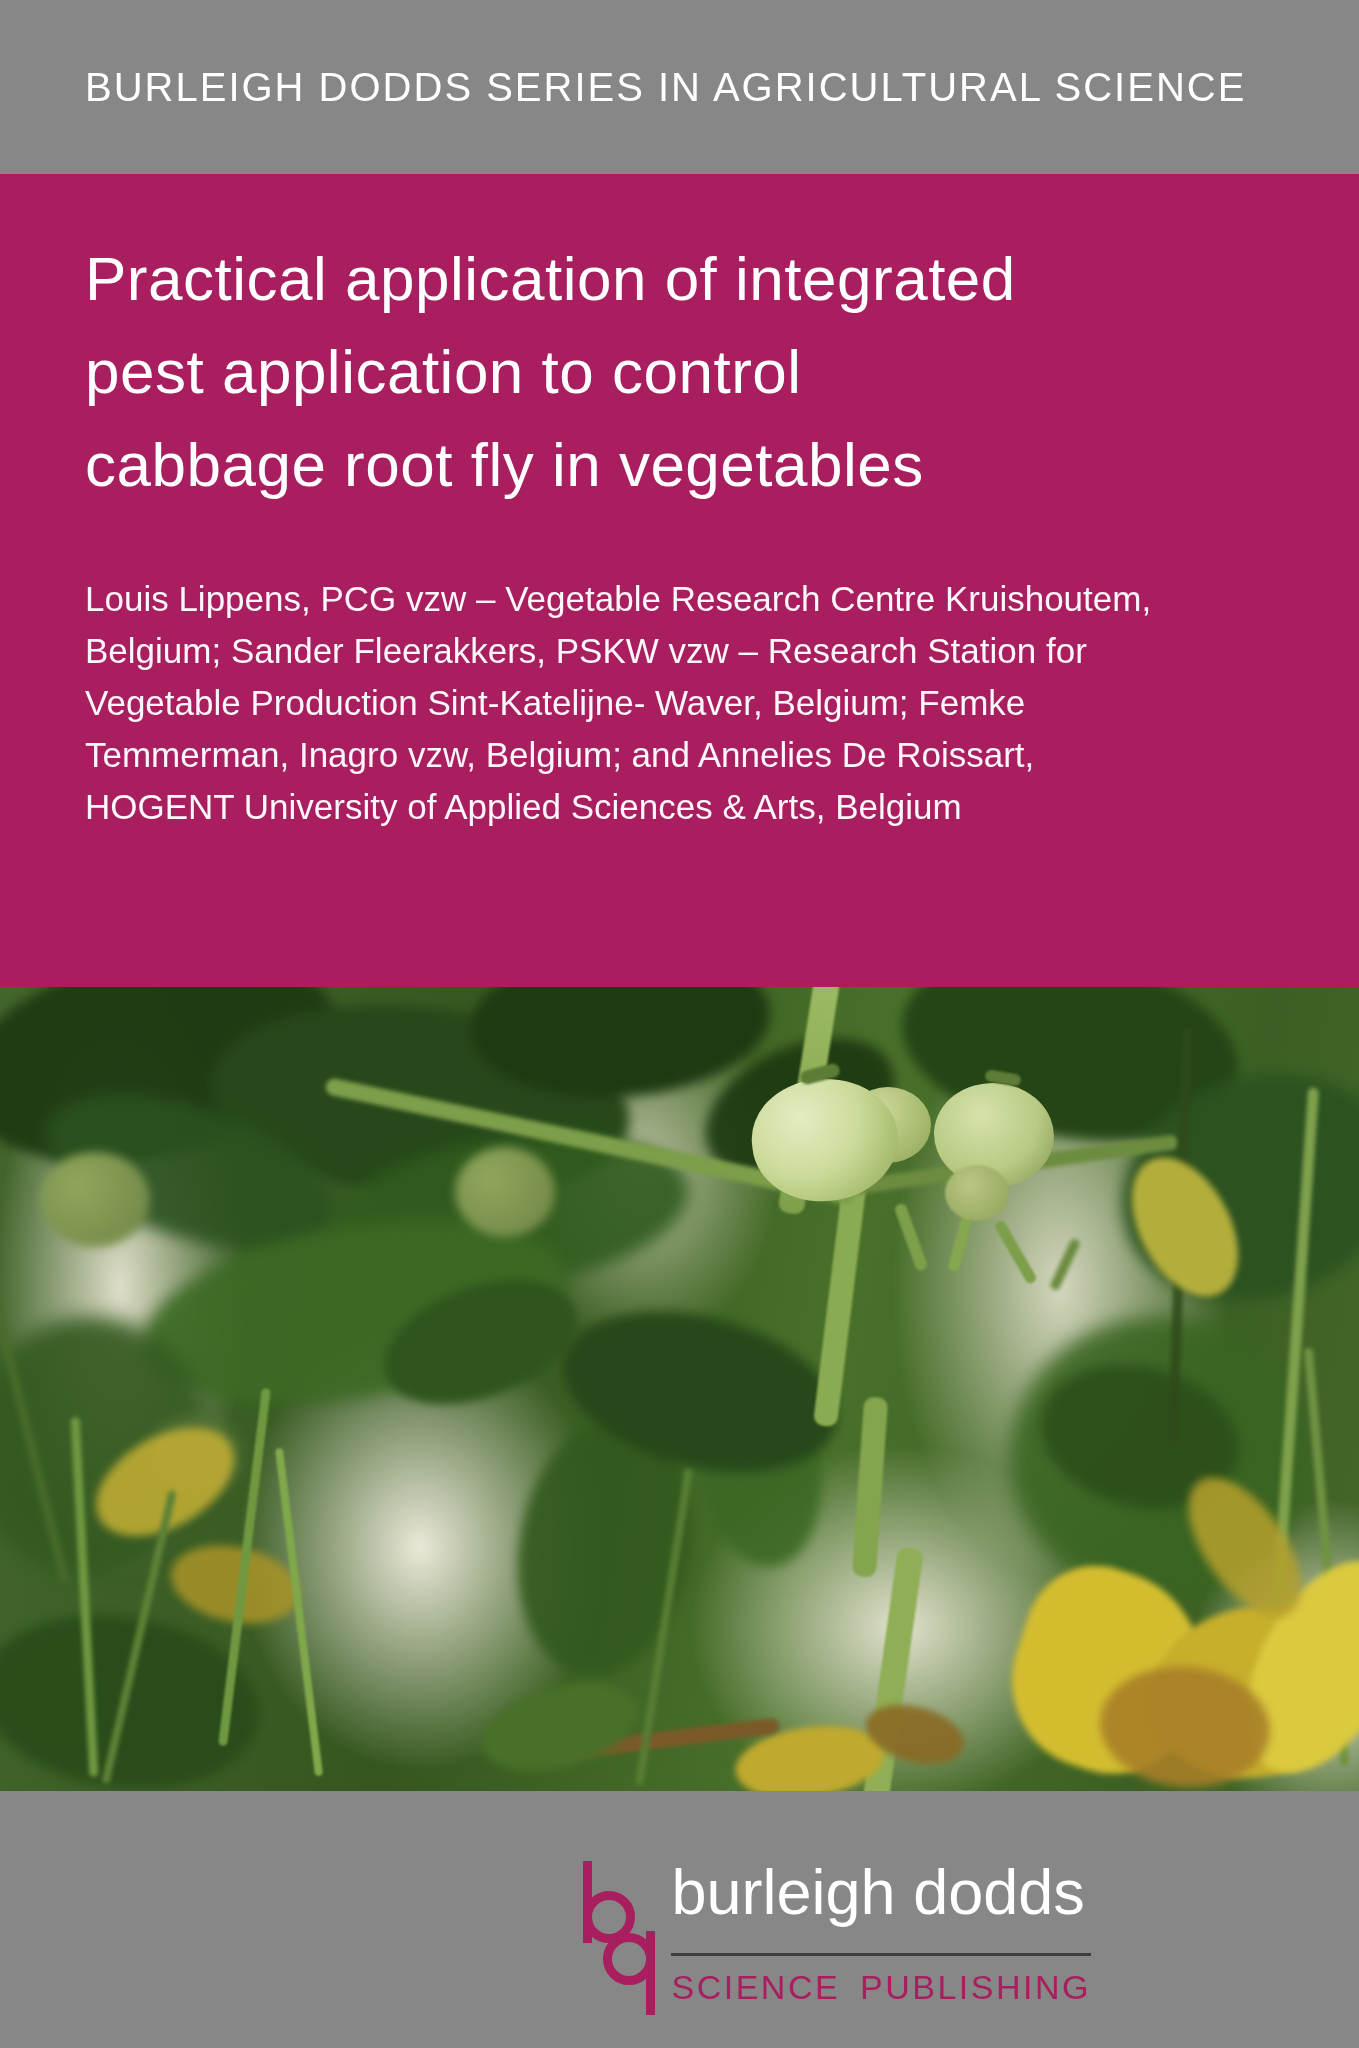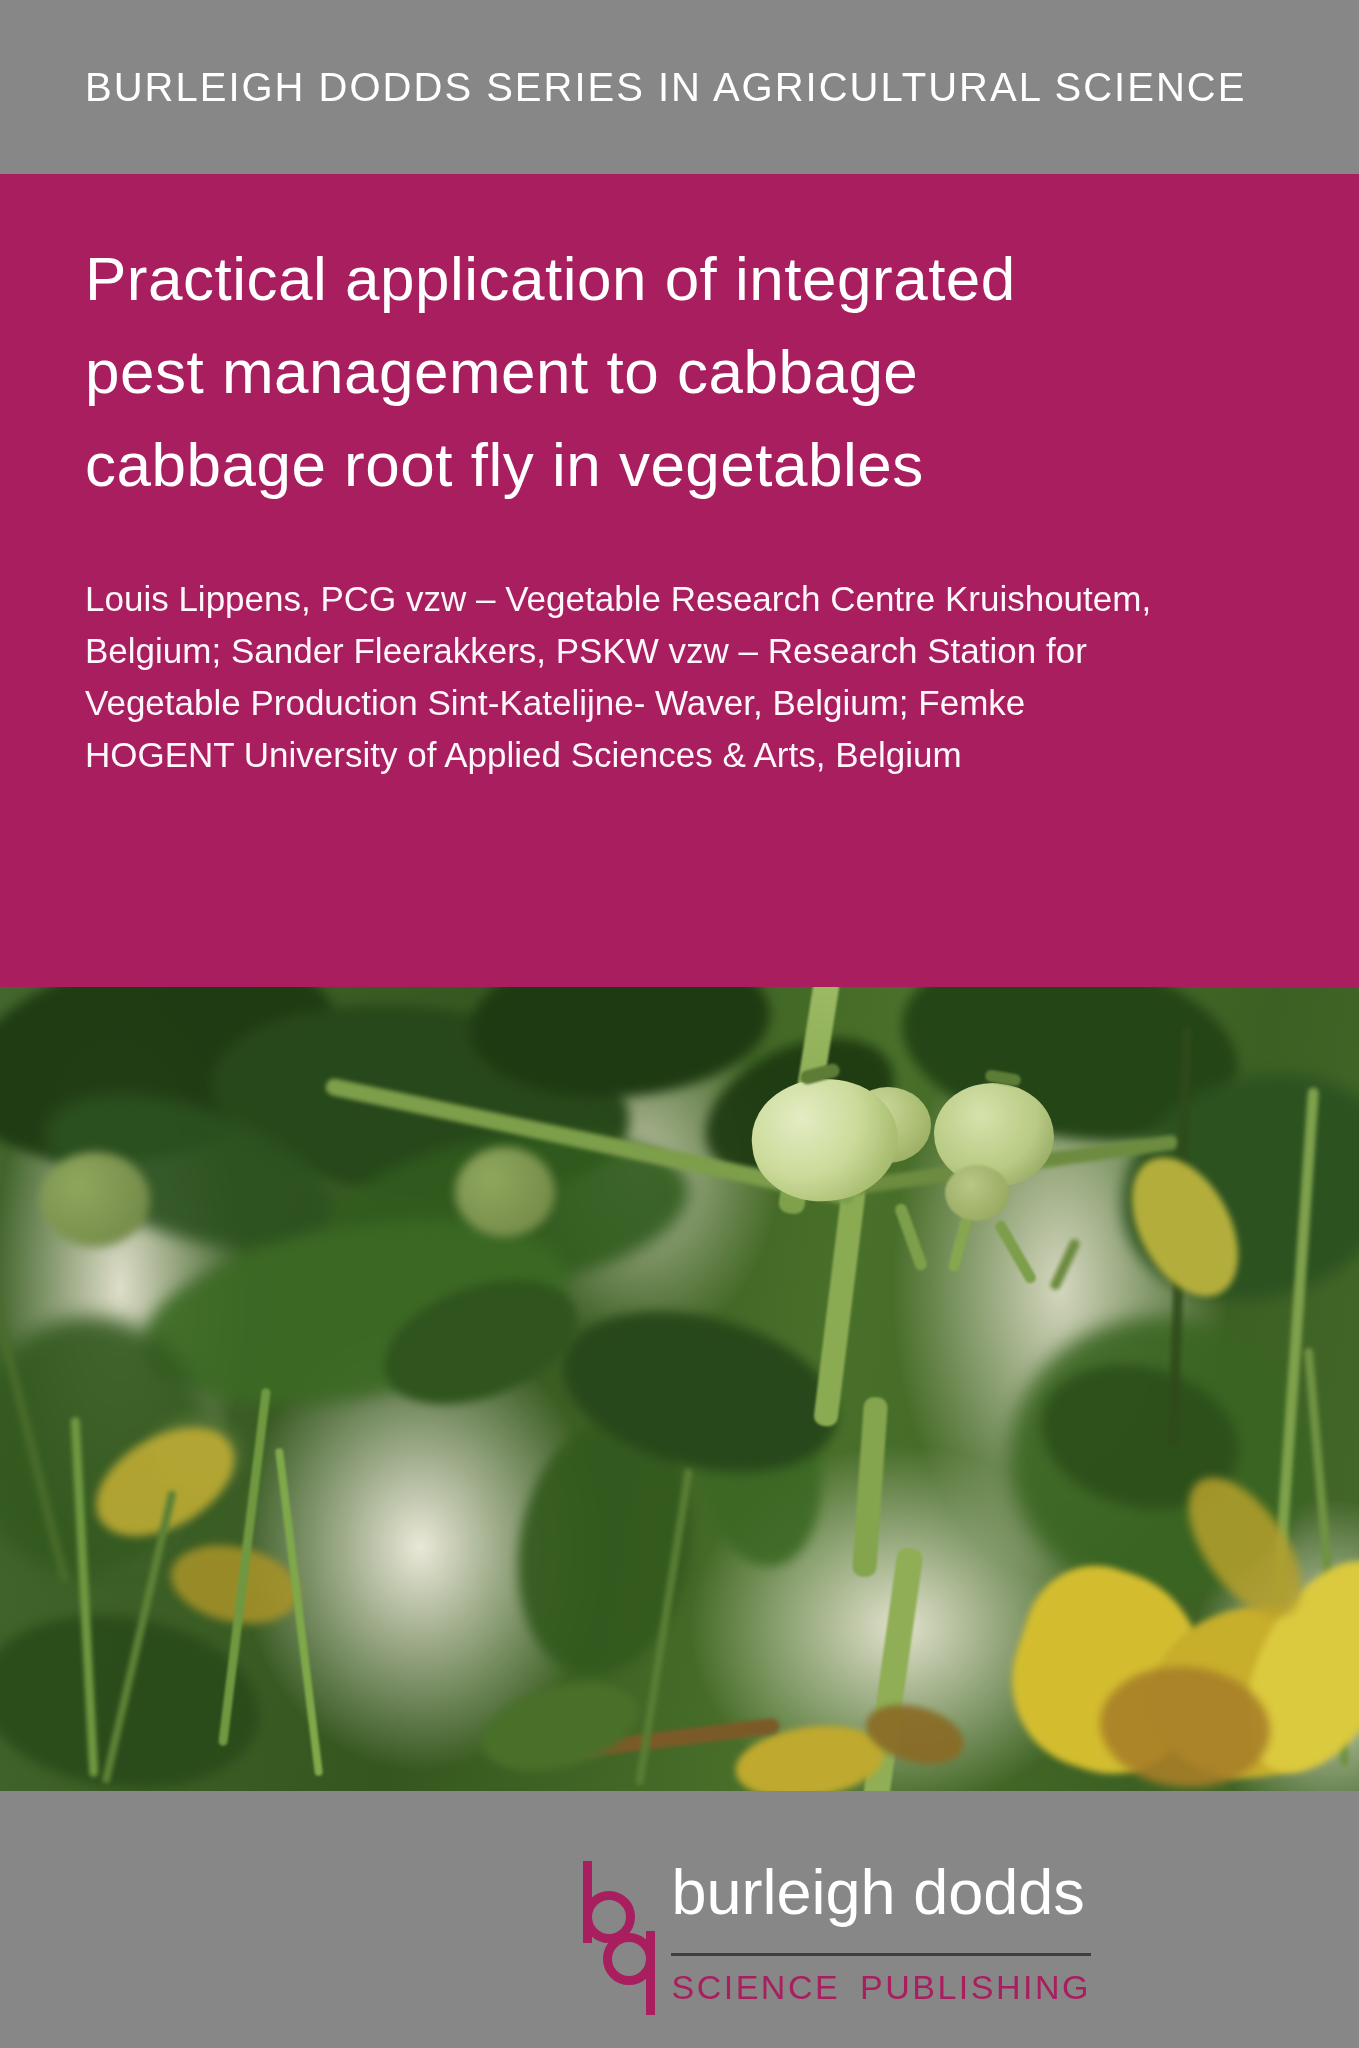--- a/index.html
+++ b/index.html
@@ -58,27 +58,28 @@
 
 <div class="cover">
 
   <header class="top-band">
     <div class="series-title">BURLEIGH DODDS SERIES IN AGRICULTURAL SCIENCE</div>
   </header>
 
   <section class="magenta">
     <h1 class="book-title">
       <span>Practical application of integrated</span>
-      <span>pest management to cabbage</span>
+      <span>pest application to control</span>
       <span>cabbage root fly in vegetables</span>
     </h1>
     <p class="authors">
       <span>Louis Lippens, PCG vzw – Vegetable Research Centre Kruishoutem,</span>
       <span>Belgium; Sander Fleerakkers, PSKW vzw – Research Station for</span>
       <span>Vegetable Production Sint-Katelijne- Waver, Belgium; Femke</span>
+      <span>Temmerman, Inagro vzw, Belgium; and Annelies De Roissart,</span>
       <span>HOGENT University of Applied Sciences &amp; Arts, Belgium</span>
     </p>
   </section>
 
   <div class="photo" role="img" aria-label="Unripe green tomatoes hanging on a tomato plant stem in a field, with dark green foliage, blurred white greenhouse background and yellowing dried leaves at the lower right">
 
     <div class="e b6" style="left:-40px;top:-30px;width:380px;height:200px;background:#1e3a12;transform:rotate(-12deg);opacity:.95"></div>
     <div class="e b6" style="left:210px;top:20px;width:420px;height:190px;background:#27481a;transform:rotate(6deg)"></div>
     <div class="e b6" style="left:470px;top:-40px;width:300px;height:150px;background:#1e3a12;transform:rotate(-4deg)"></div>
     <div class="e b8" style="left:40px;top:120px;width:300px;height:130px;background:#2c5220;transform:rotate(18deg);opacity:.9"></div>

